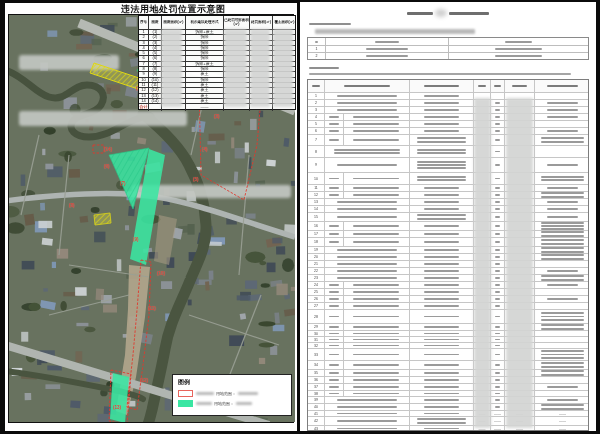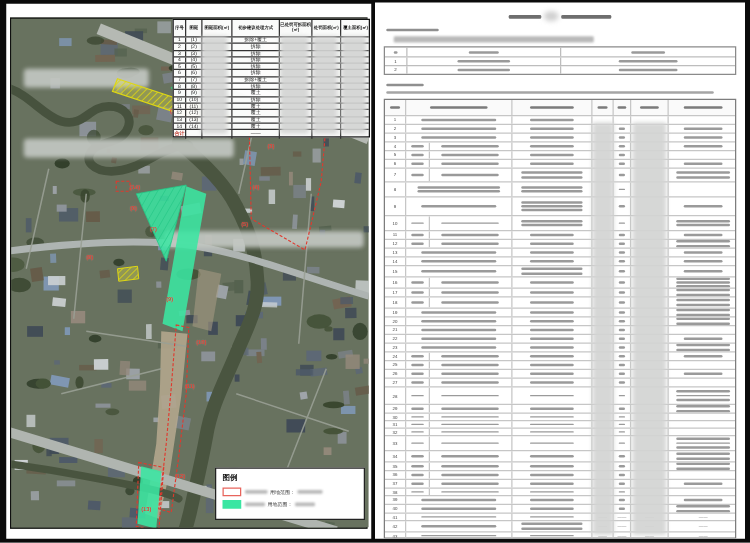--- a/index.html
+++ b/index.html
@@ -83,20 +83,21 @@
   .gsub{position:absolute;left:0;top:0;bottom:0;width:21%;
     border-right:1px solid #c6c6c6;display:flex;align-items:center;justify-content:center;}
   .num{font-size:3.5px;color:#444;}
 </style>
 </head>
 <body>
 
 <div class="frame">
 
   <div class="page page-left">
+    <div class="ptitle">违法用地处罚位置示意图</div>
 
     <div class="map-wrap">
       <svg width="286" height="407" viewBox="0 0 286 407">
         <defs>
           <filter id="bl">
               <feGaussianBlur stdDeviation="1.7"></feGaussianBlur>
             </filter>
           <pattern id="hy" width="4" height="4" patternUnits="userSpaceOnUse" patternTransform="rotate(45)">
             <rect width="4" height="4" fill="rgba(240,235,60,0.30)"></rect>
             <line x1="0" y1="0" x2="0" y2="4" stroke="#ded713" stroke-width="1.3"></line>

